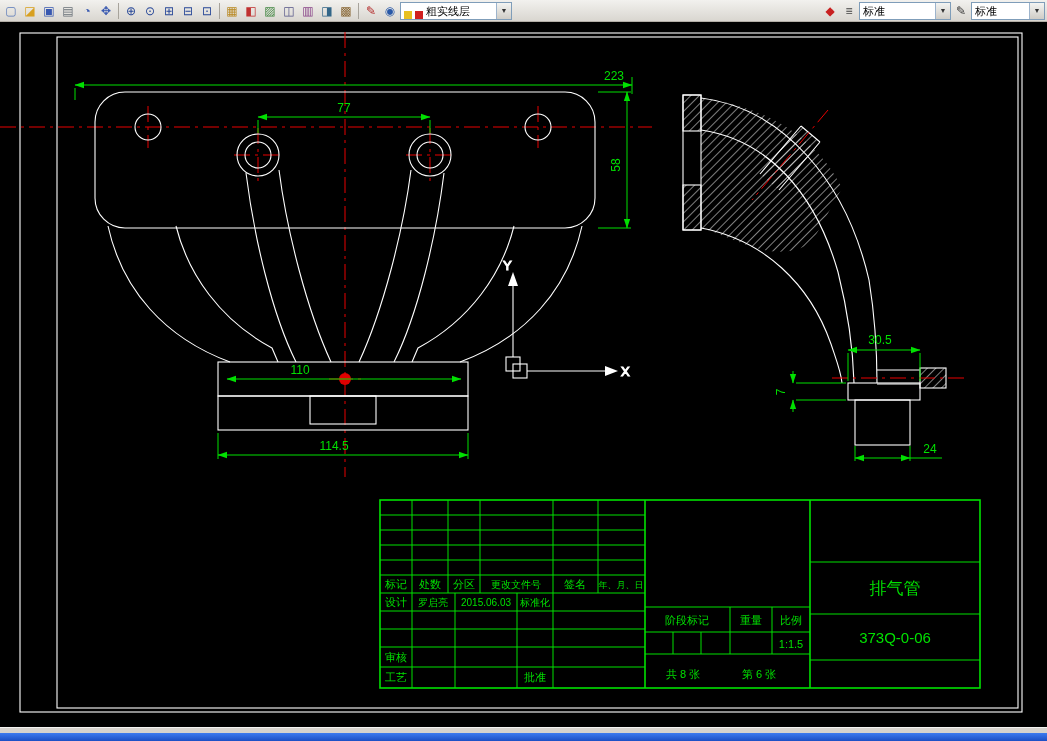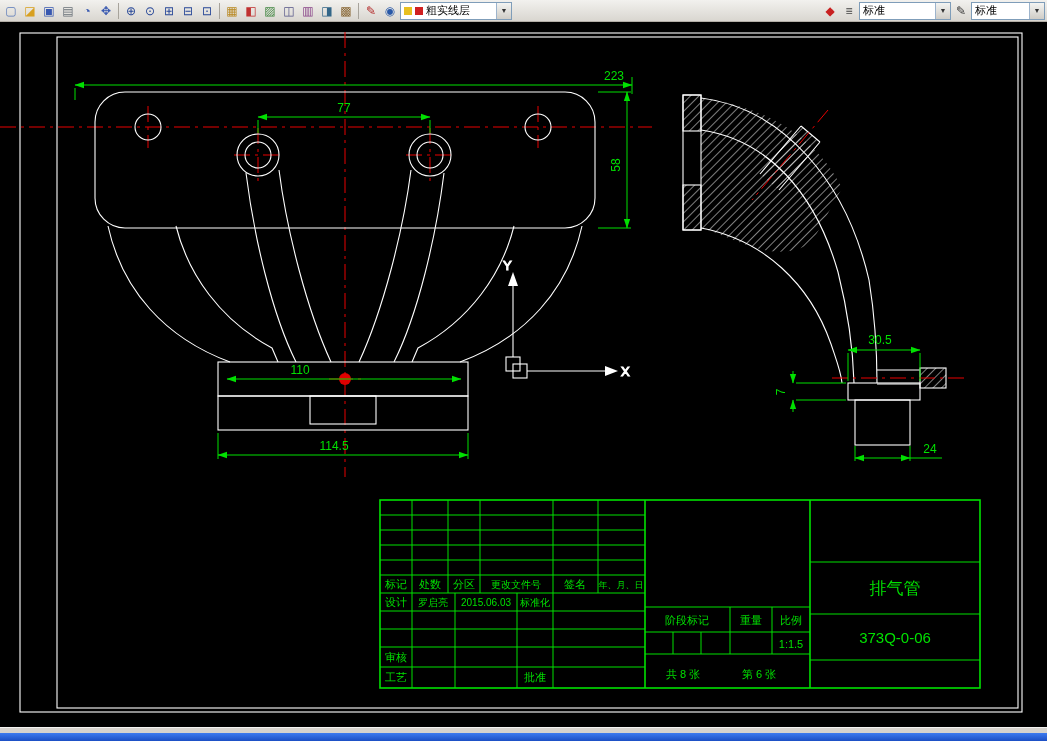--- a/index.html
+++ b/index.html
@@ -8,21 +8,21 @@
             font-family:"Liberation Sans", sans-serif; background:#000; }
 
   
   .toolbar { height:22px; flex:0 0 22px; background:linear-gradient(#f2f1ee,#d9d6d0);
              border-bottom:1px solid #b2aea6; display:flex; align-items:center;
              padding:1px 2px; gap:1px; }
   .tb-icon { width:18px; height:18px; display:flex; align-items:center; justify-content:center;
              font-size:12px; line-height:1; cursor:default; border:1px solid transparent; }
   .tb-sep  { width:1px; height:16px; background:#a7a39b; margin:0 2px; flex:0 0 1px; }
   .combo   { height:18px; background:#fff; border:1px solid #7f9db9; display:flex;
-             align-items:center; font-size:11px; color:#000; padding-left:3px; gap:3px; }
+             align-items:flex-end; font-size:11px; color:#000; padding-left:3px; gap:3px; }
   .combo .arrow { width:15px; height:16px; margin-left:auto; border-left:1px solid #9db4cc;
              background:linear-gradient(#f4f4f2,#cfccc6); display:flex; align-items:center;
              justify-content:center; font-size:7px; color:#333; }
   .chip { width:8px; height:8px; display:inline-block; flex:0 0 8px; }
   .spacer { flex:1; }
 
   
   .canvas { position:relative; height:705px; flex:0 0 705px; background:#000; overflow:hidden; }
   svg text { font-family:"Liberation Sans", sans-serif; }
   .geo   { stroke:#ffffff; stroke-width:1.1; fill:none; }

